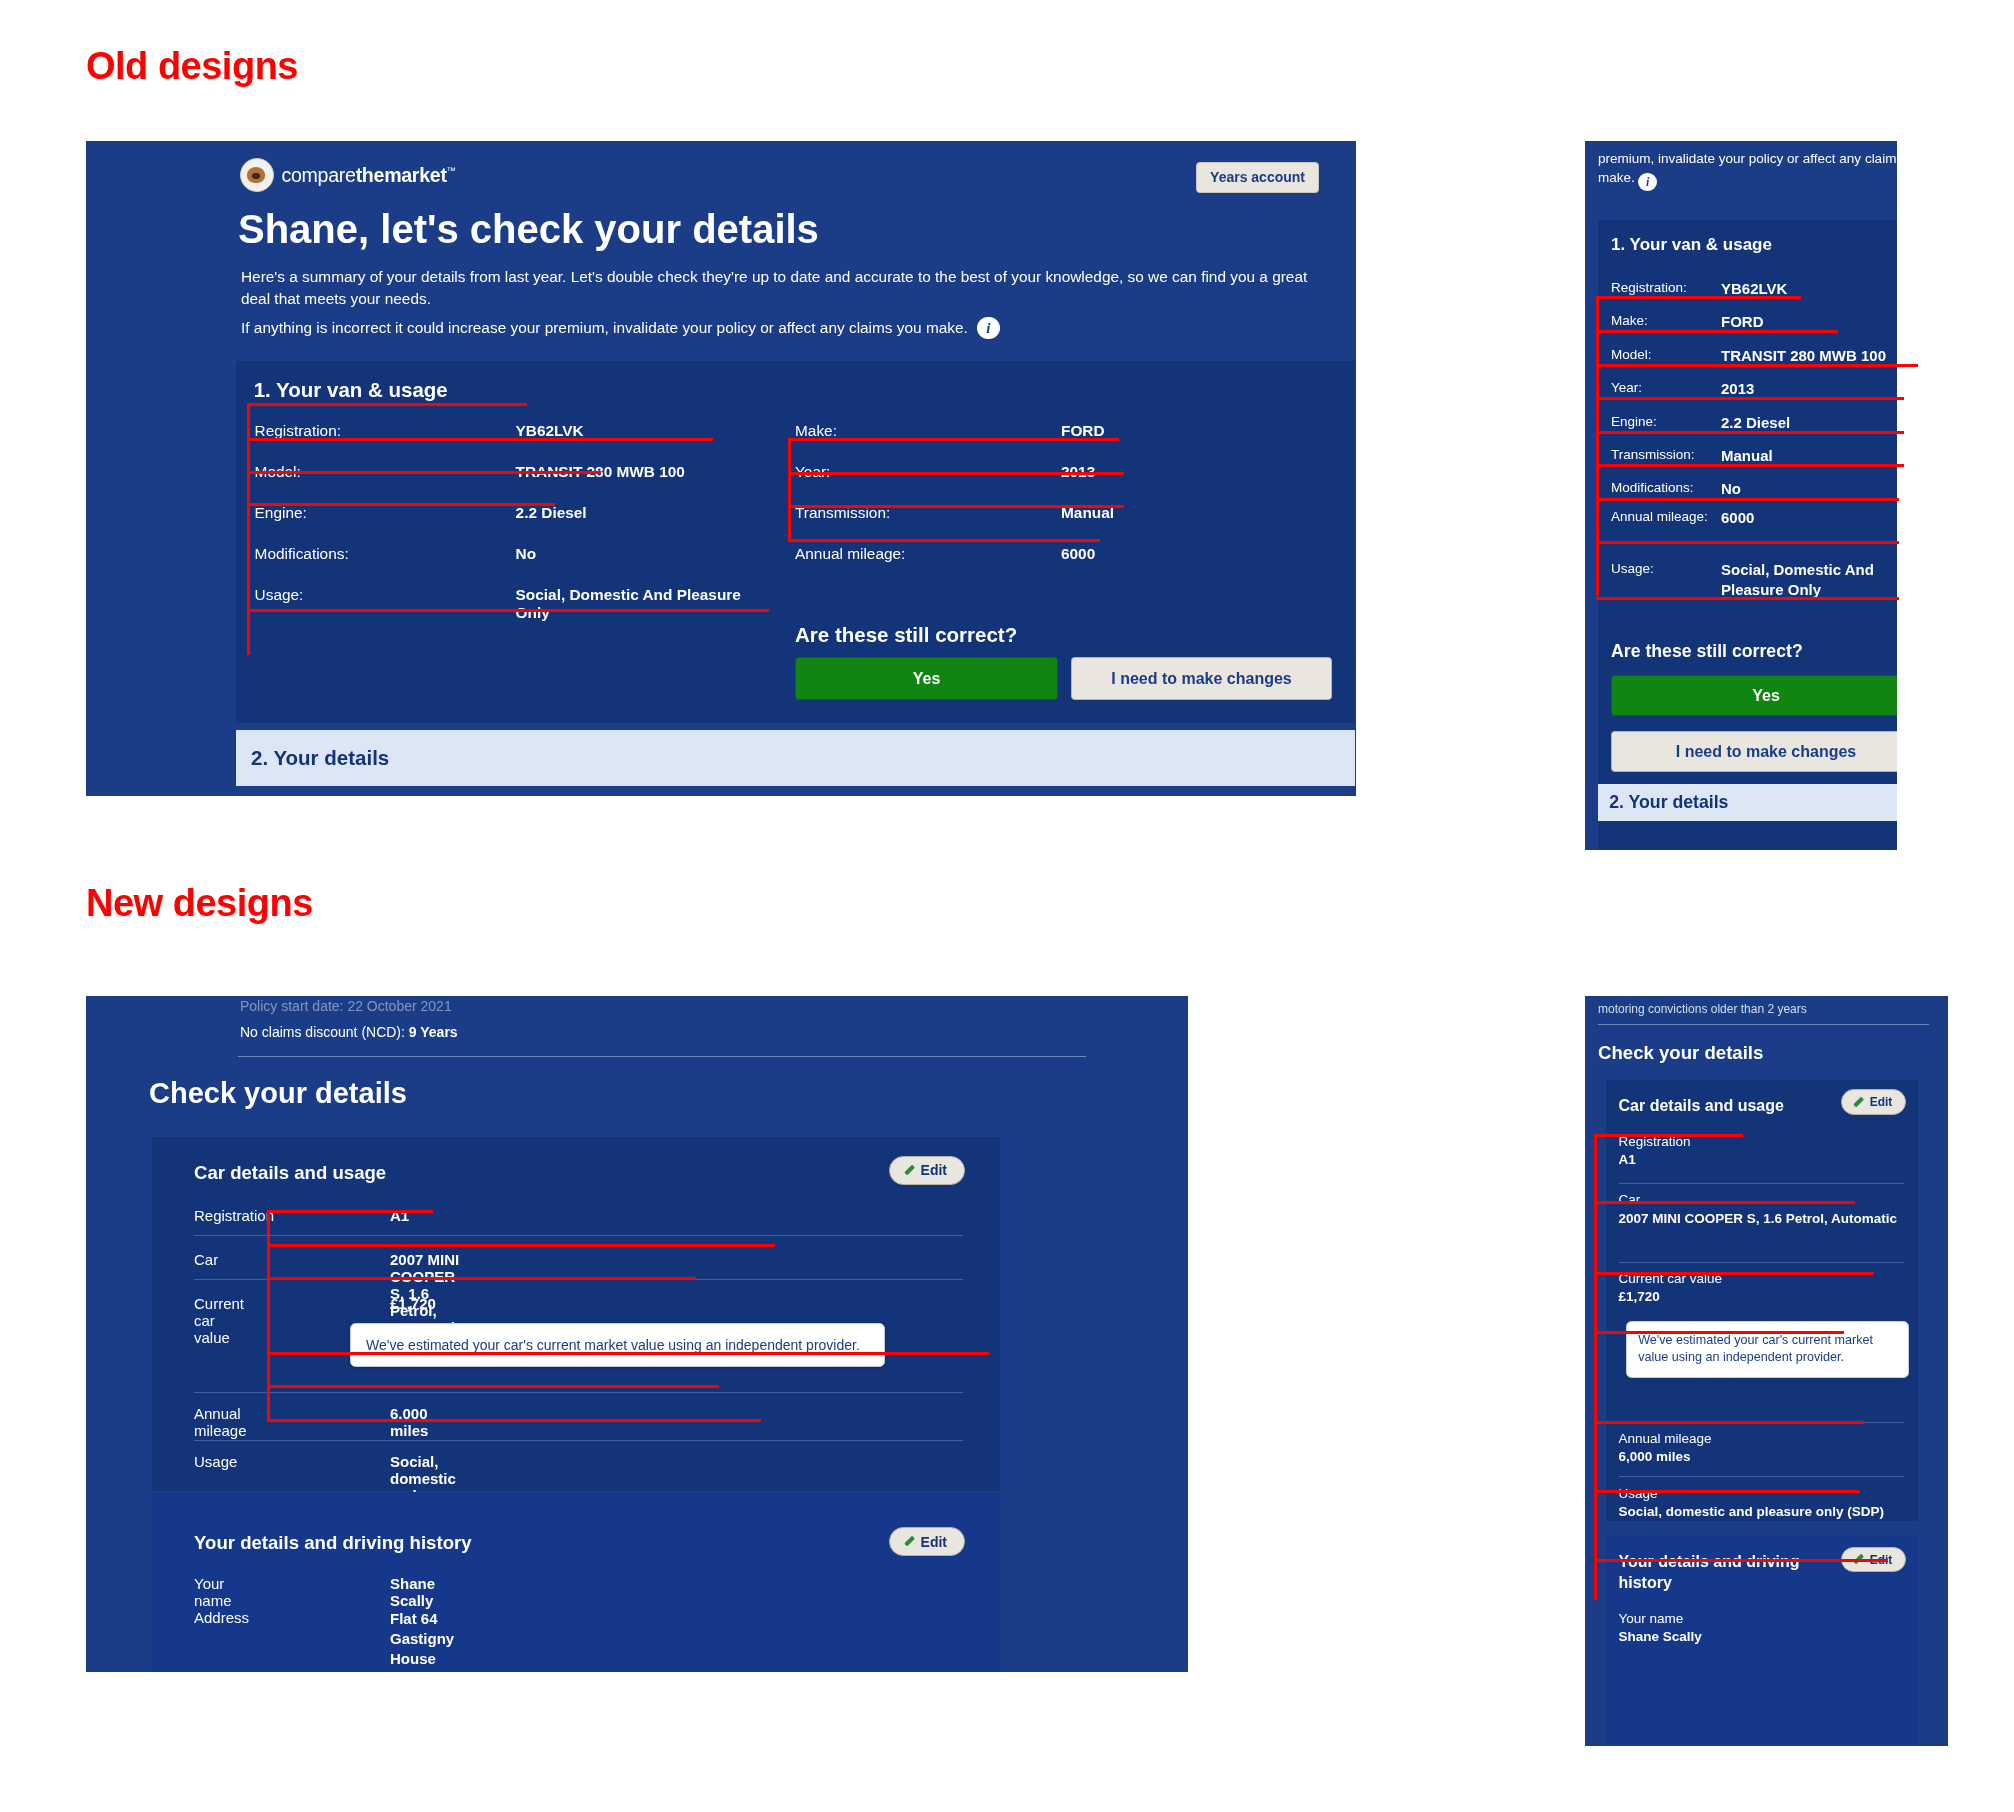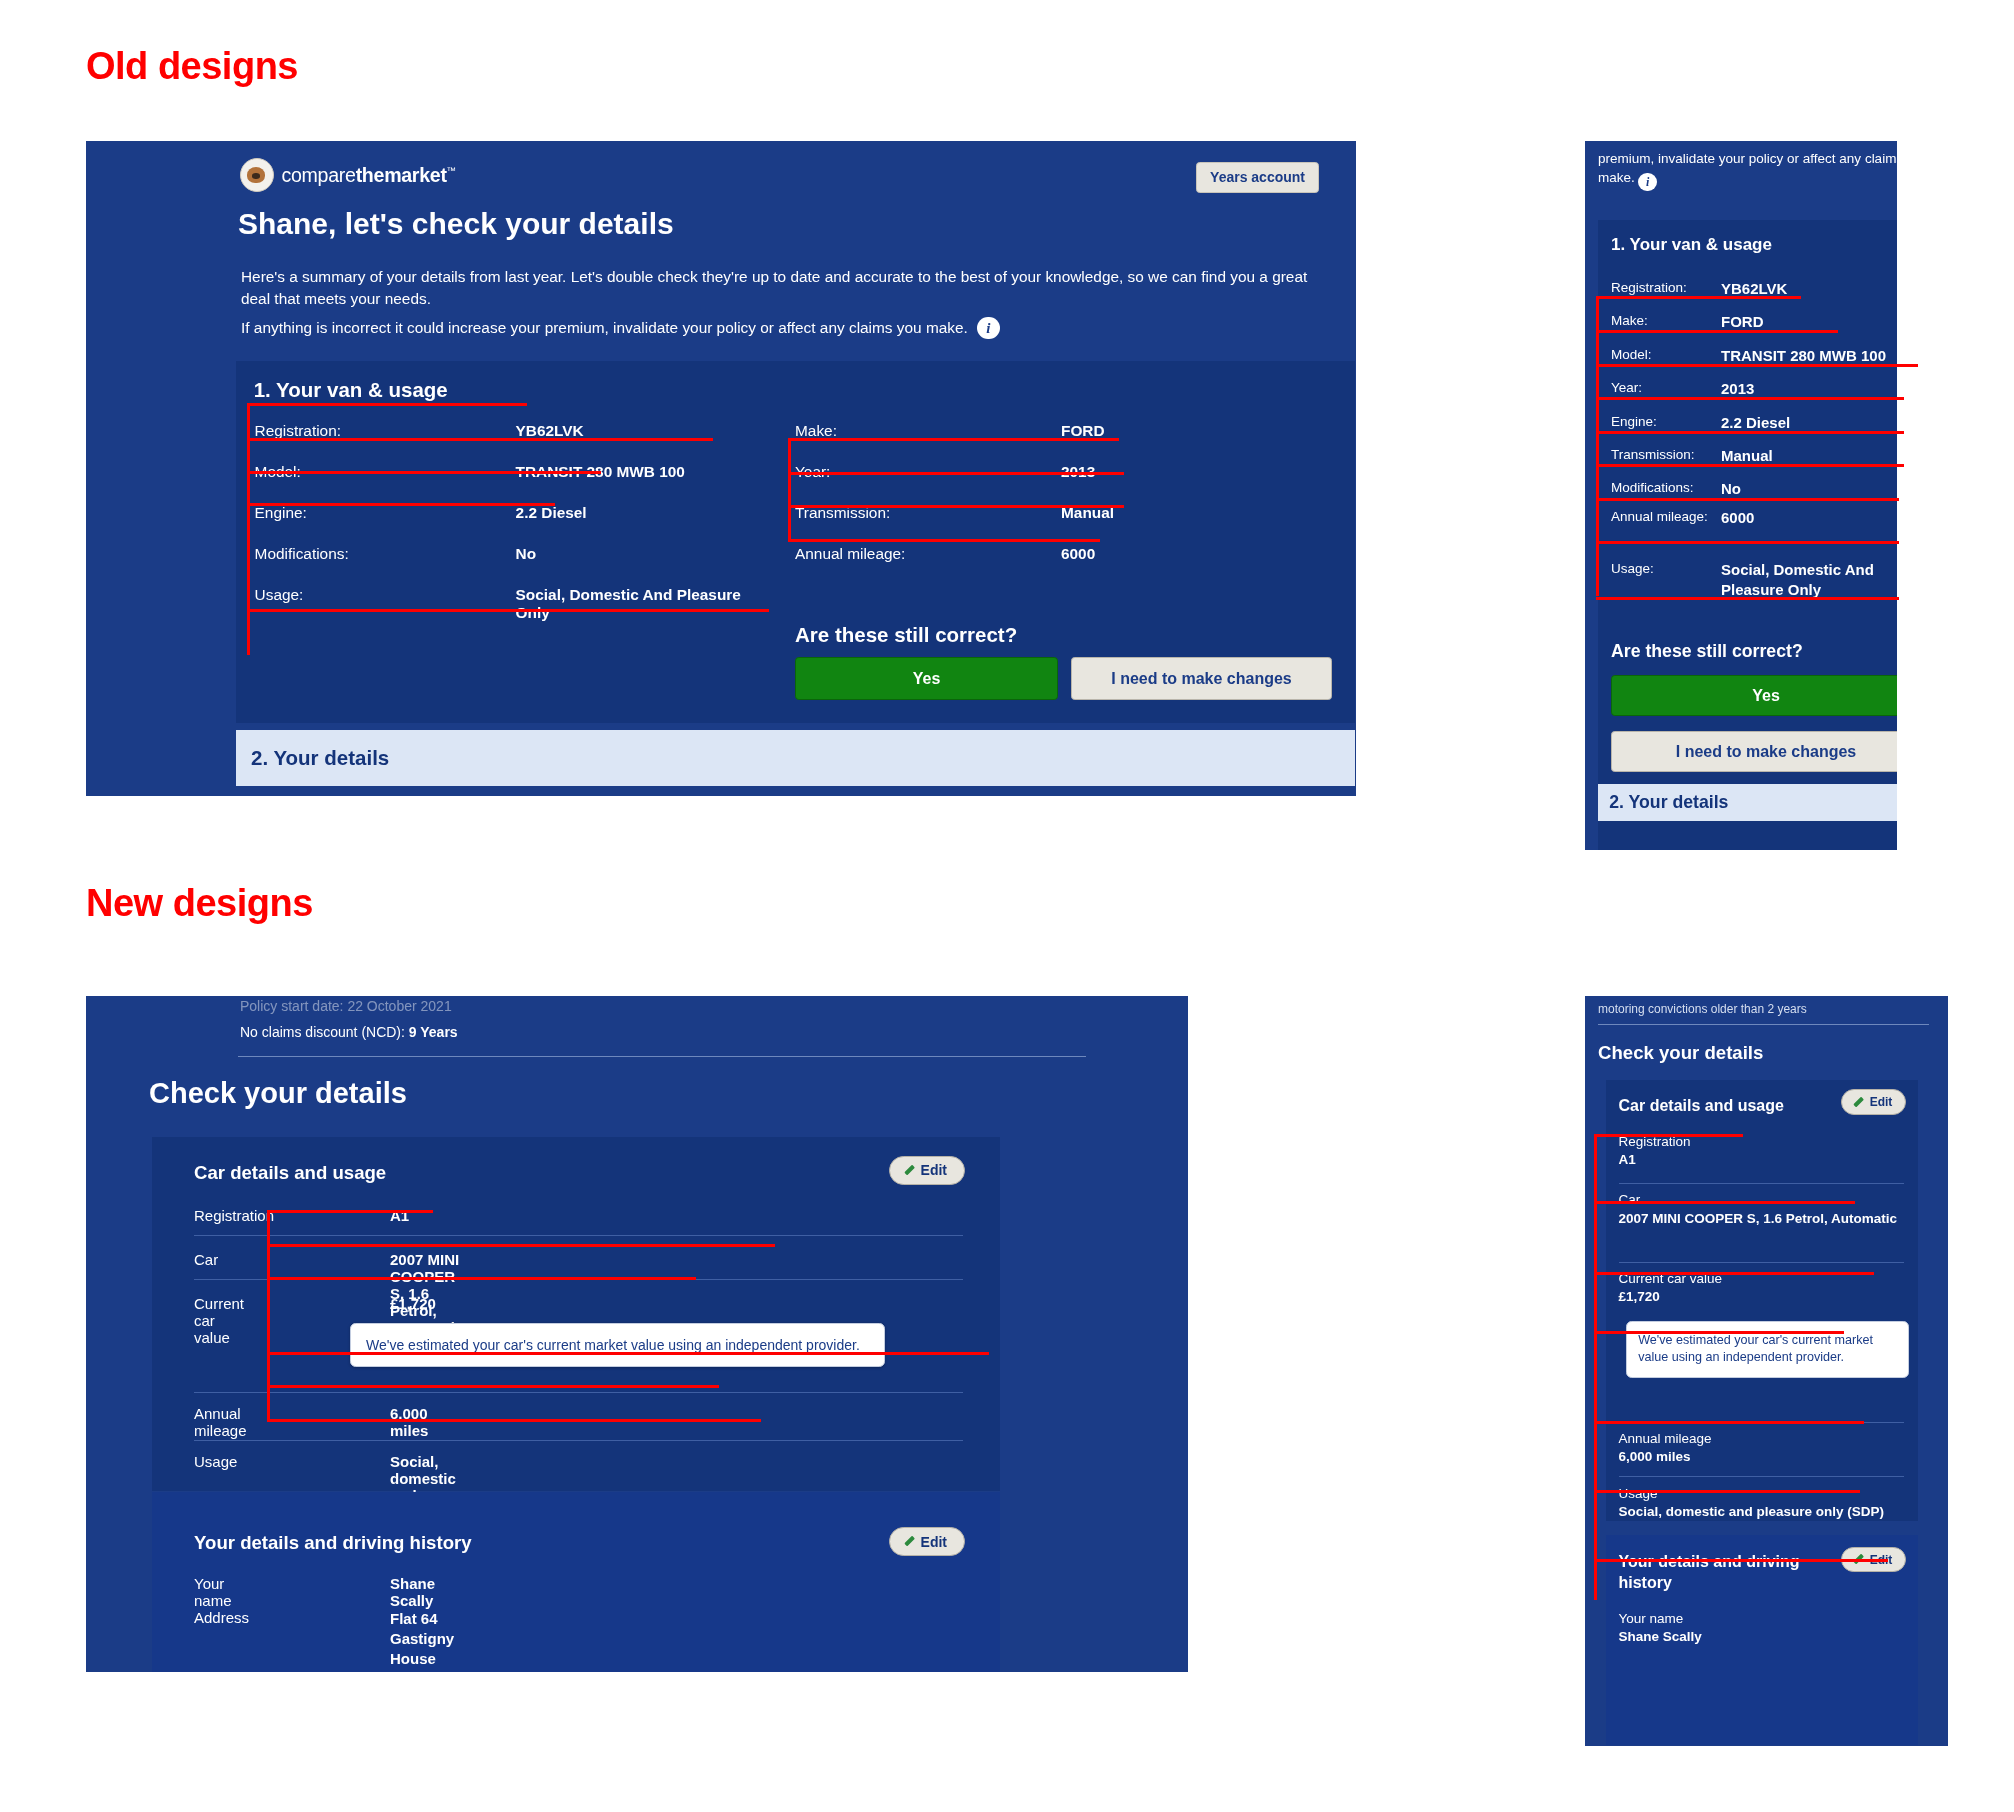--- a/index.html
+++ b/index.html
@@ -82,21 +82,21 @@
     color: #1b3c87;
     font-weight: bold;
     font-size: 14px;
     padding: 6.5px 13px;
     border-radius: 3.7px;
     border: 0.9px solid #c9c5ba;
   }
   .page-title {
     position: absolute;
     left: 238px; top: 207px;
-    font-size: 30px;
+    font-size: 40px;
     font-weight: bold;
   }
   .intro-1 {
     position: absolute;
     left: 241px; top: 266px;
     width: 1095px;
     font-size: 15.4px;
     line-height: 1.45;
   }
   .intro-2 {

